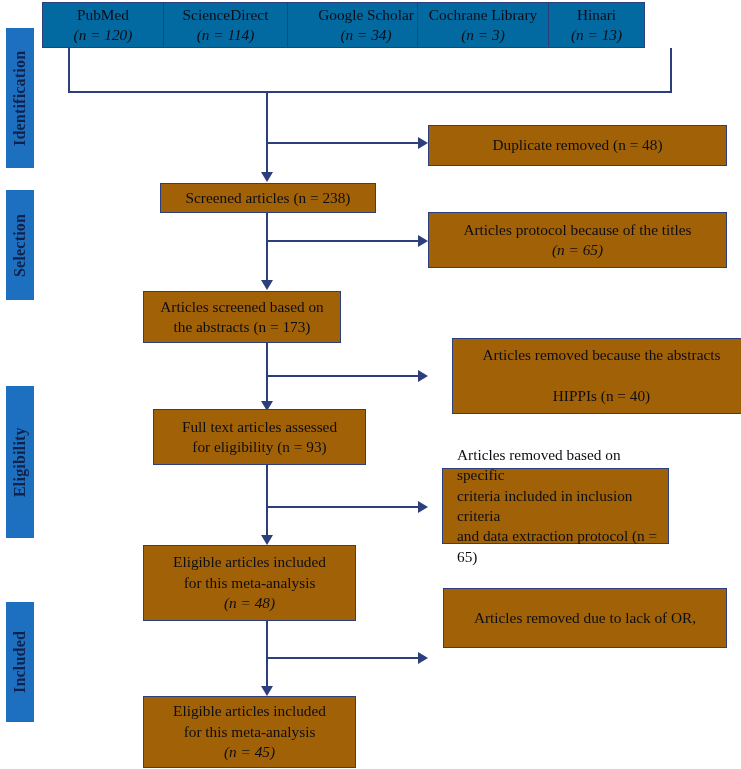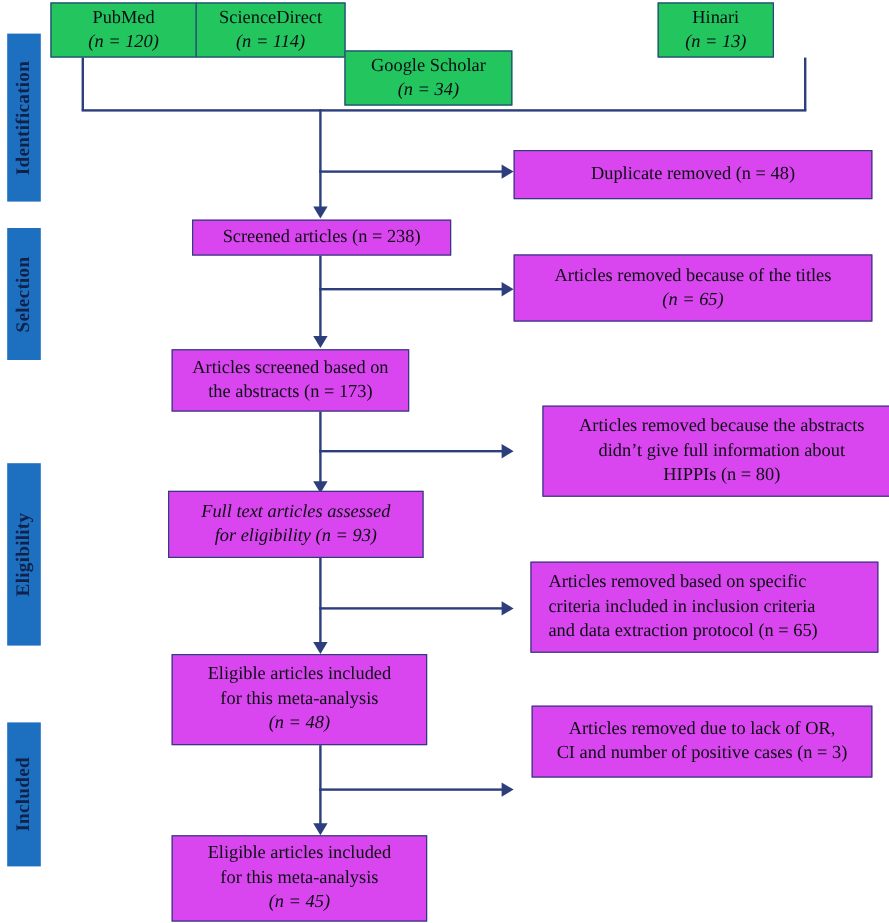--- a/index.html
+++ b/index.html
@@ -31,21 +31,21 @@
     justify-content: center;
     writing-mode: vertical-rl;
     transform: rotate(180deg);
     white-space: nowrap;
   }
 
   
   .node {
     position: absolute;
     border: 1.6px solid #2c3f7c;
-    background: #d946ef;
+    background: #a16207;
     display: flex;
     align-items: center;
     justify-content: center;
     text-align: center;
     font-size: 15.3px;
     line-height: 1.33;
     color: #0d0d14;
     padding: 2px 6px;
   }
   .node.left-text {
@@ -53,21 +53,21 @@
     text-align: left;
     padding-left: 14px;
   }
   .node .txt { display: block; width: 100%; }
   .node i { font-style: italic; }
 
   
   .src {
     position: absolute;
     border: 1.5px solid #2c3f7c;
-    background: #22c55e;
+    background: #0369a1;
     display: flex;
     align-items: center;
     justify-content: center;
     text-align: center;
     font-size: 15.3px;
     line-height: 1.34;
     color: #0d0d14;
   }
 
   
@@ -116,27 +116,33 @@
     </span>
   </div>
 
   <div class="src" style="left:163px; top:2px; width:125px; height:46px;">
     <span class="txt">
       <span>ScienceDirect</span><br>
       <i>(n = 114)</i>
     </span>
   </div>
 
-  <div class="src" style="left:287px; top:2px; width:140px; height:46px;margin-top:40px;">
+  <div class="src" style="left:287px; top:2px; width:158px; height:46px;">
     <span class="txt">
       <span>Google Scholar</span><br>
       <i>(n = 34)</i>
     </span>
   </div>
 
+  <div class="src" style="left:417px; top:2px; width:132px; height:46px;">
+    <span class="txt">
+      <span>Cochrane Library</span><br>
+      <i>(n = 3)</i>
+    </span>
+  </div>
 
   <div class="src" style="left:548px; top:2px; width:97px; height:46px;align-items:center;">
     <span class="txt">
       <span>Hinari</span><br>
       <i>(n = 13)</i>
     </span>
   </div>
 
 
   <div class="vline" style="left:68px; top:48px; height:44px;"></div>
@@ -161,58 +167,58 @@
     <span class="txt">Screened articles (n = 238)</span>
   </div>
 
   <div class="vline" style="left:266px; top:213px; height:72px;"></div>
   <div class="hline" style="left:266px; top:240px; width:154px;"></div>
   <div class="arrow-right" style="left:418px; top:235px;"></div>
   <div class="arrow-down" style="left:261px; top:280px;"></div>
 
   <div class="node" style="left:428px; top:212px; width:299px; height:56px;">
     <span class="txt">
-      <span>Articles removed because of the titles</span><br>
+      <span>Articles protocol because of the titles</span><br>
       <i>(n = 65)</i>
     </span>
   </div>
 
   <div class="node" style="left:143px; top:291px; width:198px; height:52px;">
     <span class="txt">
       <span>Articles screened based on</span><br>
       <span>the abstracts (n = 173)</span>
     </span>
   </div>
 
   <div class="vline" style="left:266px; top:343px; height:66px;"></div>
   <div class="hline" style="left:266px; top:375px; width:154px;"></div>
   <div class="arrow-right" style="left:418px; top:370px;"></div>
   <div class="arrow-down" style="left:261px; top:401px;"></div>
 
   <div class="node" style="left:452px; top:338px; width:299px; height:76px;font-family:Liberation Serif, serif;">
     <span class="txt">
       <span>Articles removed because the abstracts</span><br>
-      <span>didn’t give full information about</span><br>
-      <span>HIPPIs (n = 80)</span>
-    </span>
-  </div>
-
-  <div class="node" style="left:140px; top:409px; width:213px; height:56px;font-style:italic;">
+      <br>
+      <span>HIPPIs (n = 40)</span>
+    </span>
+  </div>
+
+  <div class="node" style="left:153px; top:409px; width:213px; height:56px;">
     <span class="txt">
       <span>Full text articles assessed</span><br>
       <span>for eligibility (n = 93)</span>
     </span>
   </div>
 
   <div class="vline" style="left:266px; top:465px; height:76px;"></div>
   <div class="hline" style="left:266px; top:506px; width:154px;"></div>
   <div class="arrow-right" style="left:418px; top:501px;"></div>
   <div class="arrow-down" style="left:261px; top:535px;"></div>
 
-  <div class="node left-text" style="left:442px; top:468px; width:290px; height:76px;">
+  <div class="node left-text" style="left:442px; top:468px; width:227px; height:76px;">
     <span class="txt">
       <span>Articles removed based on specific</span><br>
       <span>criteria included in inclusion criteria</span><br>
       <span>and data extraction protocol (n = 65)</span>
     </span>
   </div>
 
   <div class="node" style="left:143px; top:545px; width:213px; height:76px;">
     <span class="txt">
       <span>Eligible articles included</span><br>
@@ -222,21 +228,20 @@
   </div>
 
   <div class="vline" style="left:266px; top:621px; height:72px;"></div>
   <div class="hline" style="left:266px; top:657px; width:154px;"></div>
   <div class="arrow-right" style="left:418px; top:652px;"></div>
   <div class="arrow-down" style="left:261px; top:686px;"></div>
 
   <div class="node" style="left:443px; top:588px; width:284px; height:60px;">
     <span class="txt">
       <span>Articles removed due to lack of OR,</span><br>
-      <span>CI and number of positive cases (n = 3)</span>
     </span>
   </div>
 
   <div class="node" style="left:143px; top:696px; width:213px; height:72px;">
     <span class="txt">
       <span>Eligible articles included</span><br>
       <span>for this meta-analysis</span><br>
       <i>(n = 45)</i>
     </span>
   </div>

